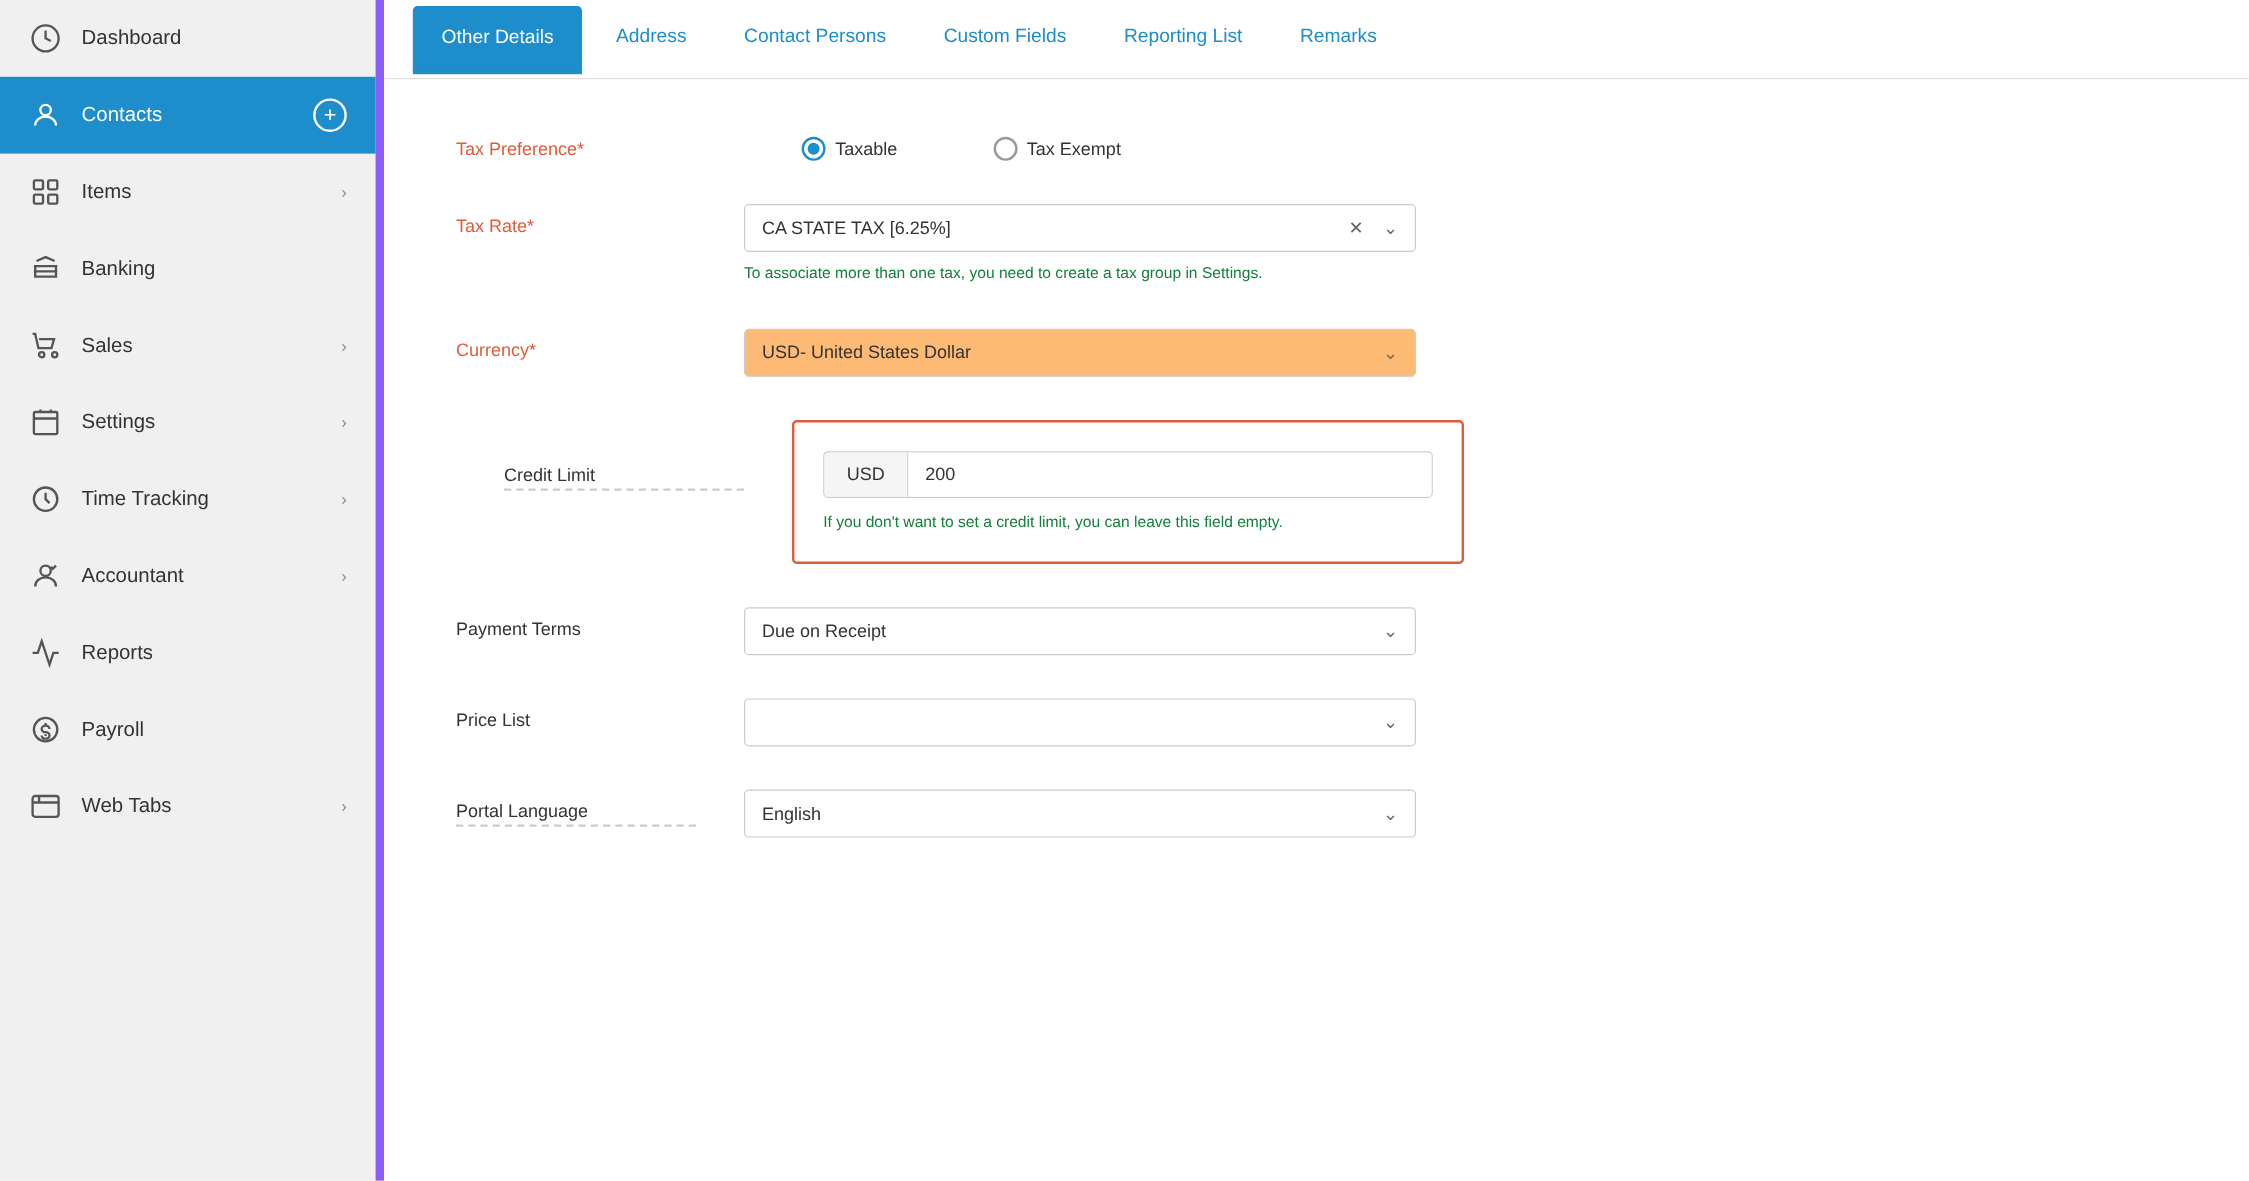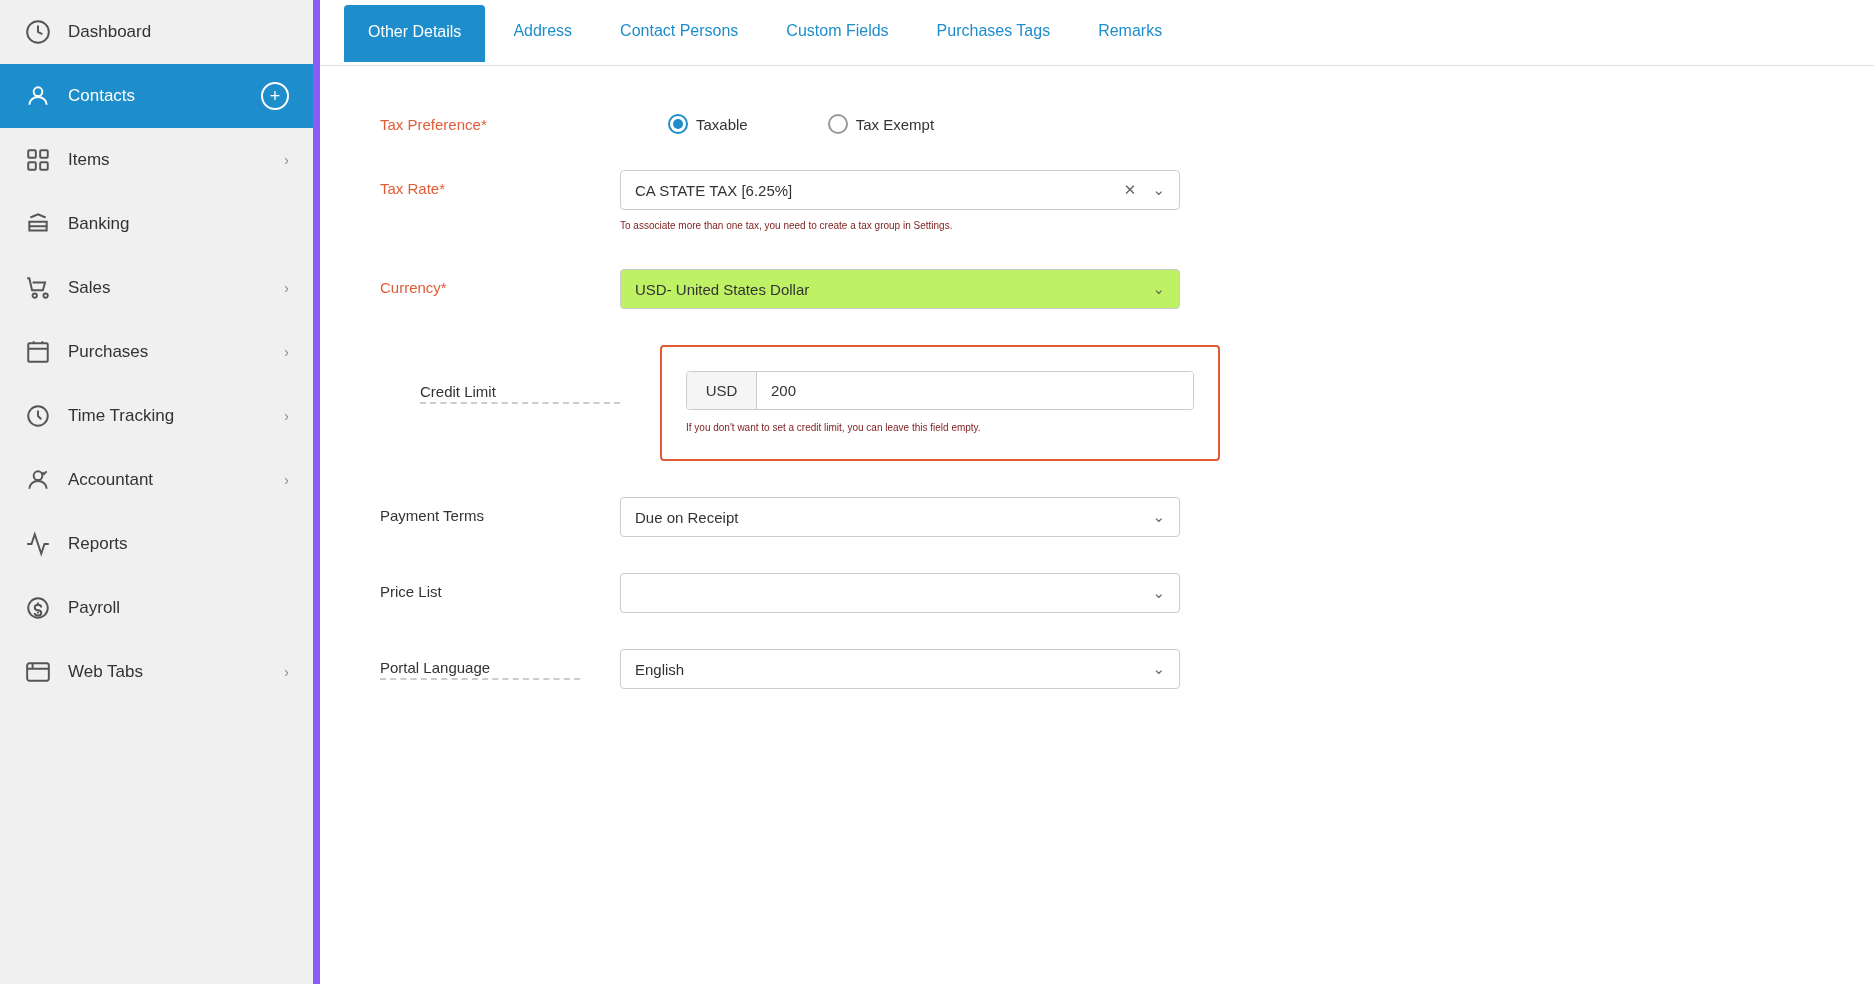--- a/index.html
+++ b/index.html
@@ -179,22 +179,22 @@
     }
     .select-box .chevron-icon {
       color: #666;
     }
     .select-box-right {
       display: flex;
       align-items: center;
       gap: 8px;
     }
     .hint-text {
-      font-size: 10px;
-      color: #7f1d1d;
+      font-size: 13px;
+      color: #15803d;
       margin-top: 8px;
       line-height: 1.5;
     }
 
     
     .credit-limit-wrapper {
       border: 2px solid #e05c38;
       border-radius: 4px;
       padding: 24px;
       flex: 1;
@@ -222,21 +222,21 @@
       flex: 1;
       padding: 10px 14px;
       font-size: 15px;
       color: #333;
       border: none;
       outline: none;
     }
 
     
     .select-gray {
-      background: #bef264;
+      background: #fdba74;
     }
 
     
     svg { display: block; }
   </style>
 </head>
 <body>
 
 <div class="sidebar">
 
@@ -295,21 +295,21 @@
     <span class="chevron">›</span>
   </div>
 
   <div class="sidebar-item">
     <span class="icon">
       <svg width="26" height="26" viewBox="0 0 24 24" fill="none" stroke="#555" stroke-width="1.8">
         <rect x="3" y="4" width="18" height="17" rx="1"></rect>
         <path d="M8 4V2m8 2V2M3 9h18"></path>
       </svg>
     </span>
-    <span>Purchases</span>
+    <span>Settings</span>
     <span class="chevron">›</span>
   </div>
 
   <div class="sidebar-item">
     <span class="icon">
       <svg width="26" height="26" viewBox="0 0 24 24" fill="none" stroke="#555" stroke-width="1.8">
         <circle cx="12" cy="12" r="9"></circle>
         <path d="M12 7v5l3 3"></path>
       </svg>
     </span>
@@ -361,21 +361,21 @@
 
 </div>
 
 <div class="main">
 
   <div class="tabs">
     <div class="tab active">Other Details</div>
     <div class="tab">Address</div>
     <div class="tab">Contact Persons</div>
     <div class="tab">Custom Fields</div>
-    <div class="tab">Purchases Tags</div>
+    <div class="tab">Reporting List</div>
     <div class="tab">Remarks</div>
   </div>
 
   <div class="form-area">
 
     <div class="form-row">
       <div class="form-label">Tax Preference*</div>
       <div class="form-control">
         <div class="radio-group">
           <label class="radio-item">

